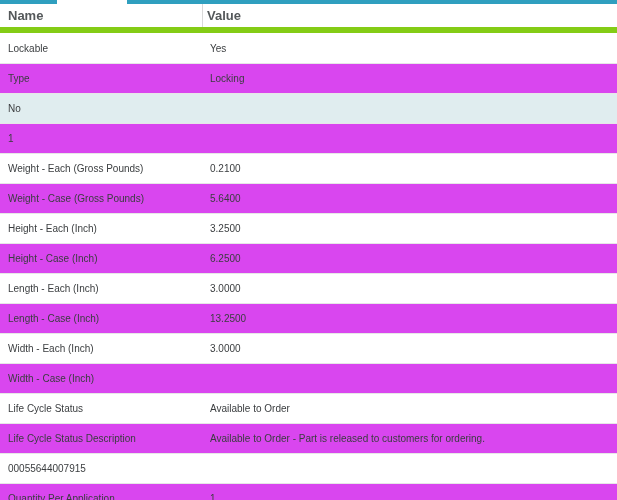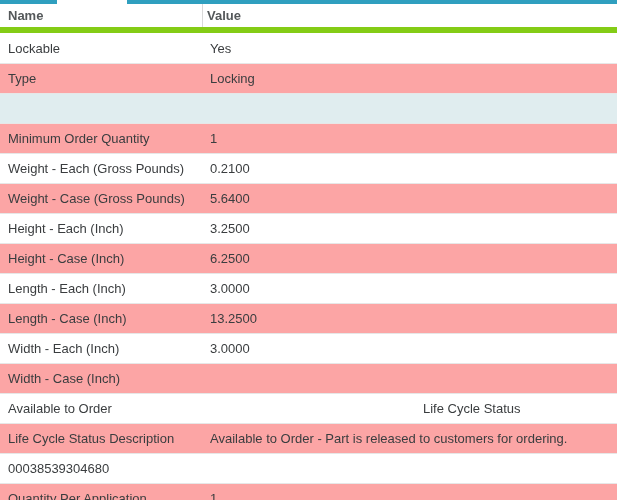--- a/index.html
+++ b/index.html
@@ -56,24 +56,24 @@
   }
 
   
   .table-body .row {
     display: flex;
     align-items: center;
     height: 29px;
     border-top: 1px solid #e7e7e7;
     background: #ffffff;
     color: #3a3d3f;
-    font-size: 13px;
+    font-size: 10px;
   }
   .table-body .row:first-child { border-top: none; height: 30px; }
-  .table-body .row.stripe    { background: #fca5a5; }
+  .table-body .row.stripe    { background: #d946ef; }
   .table-body .row.highlight { background: var(--highlight, #e0edef); }
   .table-body .cell.name {
     width: 194px;
     padding-left: 8px;
     white-space: nowrap;
     overflow: hidden;
   }
   .table-body .cell.value {
     flex: 1;
     padding-left: 8px;
@@ -99,23 +99,23 @@
   <div class="table-body">
       <div class="row">
         <div class="cell name">Lockable</div>
         <div class="cell value">Yes</div>
       </div>
       <div class="row stripe">
         <div class="cell name">Type</div>
         <div class="cell value">Locking</div>
       </div>
       <div class="row highlight">
+        <div class="cell value">No</div>
       </div>
       <div class="row stripe">
-        <div class="cell name">Minimum Order Quantity</div>
         <div class="cell value">1</div>
       </div>
       <div class="row">
         <div class="cell name">Weight - Each (Gross Pounds)</div>
         <div class="cell value">0.2100</div>
       </div>
       <div class="row stripe">
         <div class="cell name">Weight - Case (Gross Pounds)</div>
         <div class="cell value">5.6400</div>
       </div>
@@ -136,29 +136,29 @@
         <div class="cell value">13.2500</div>
       </div>
       <div class="row">
         <div class="cell name">Width - Each (Inch)</div>
         <div class="cell value">3.0000</div>
       </div>
       <div class="row stripe">
         <div class="cell name">Width - Case (Inch)</div>
       </div>
       <div class="row">
+        <div class="cell name">Life Cycle Status</div>
         <div class="cell value">Available to Order</div>
-        <div class="cell name">Life Cycle Status</div>
       </div>
       <div class="row stripe">
         <div class="cell name">Life Cycle Status Description</div>
         <div class="cell value">Available to Order - Part is released to customers for ordering.</div>
       </div>
       <div class="row">
-        <div class="cell value">00038539304680</div>
+        <div class="cell value">00055644007915</div>
       </div>
       <div class="row stripe">
         <div class="cell name">Quantity Per Application</div>
         <div class="cell value">1</div>
       </div>
     </div>
 
 </div>
 
 </body></html>

